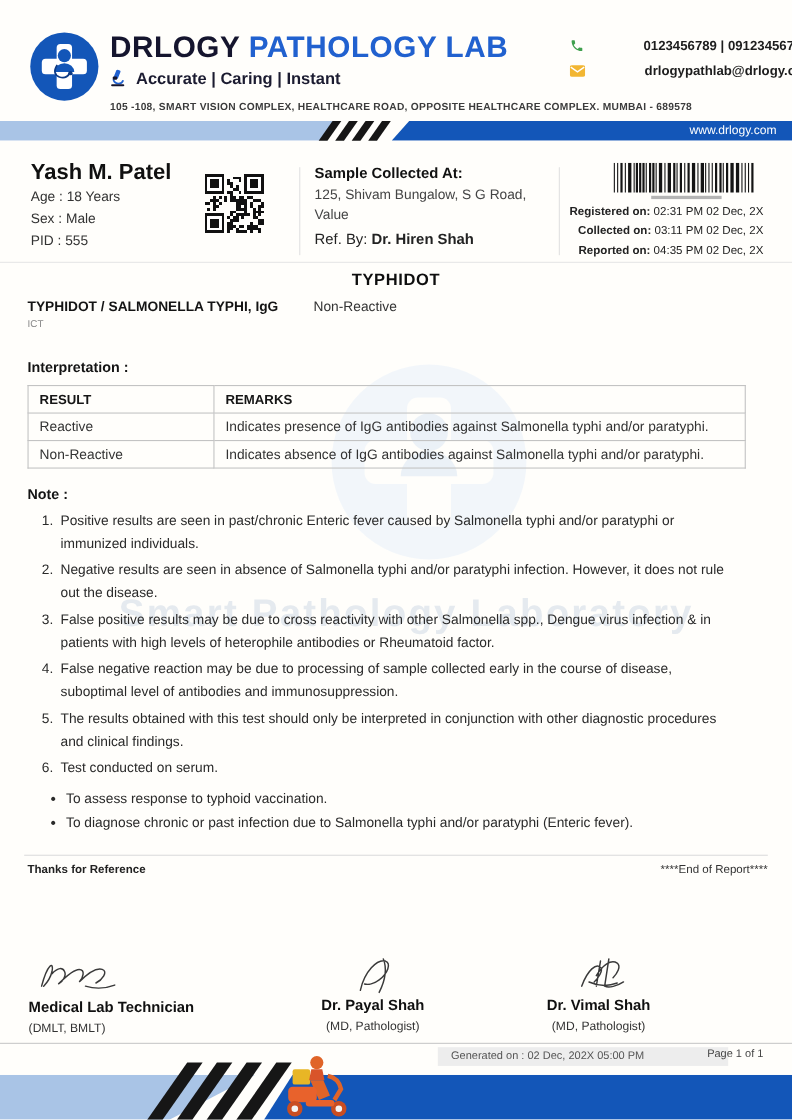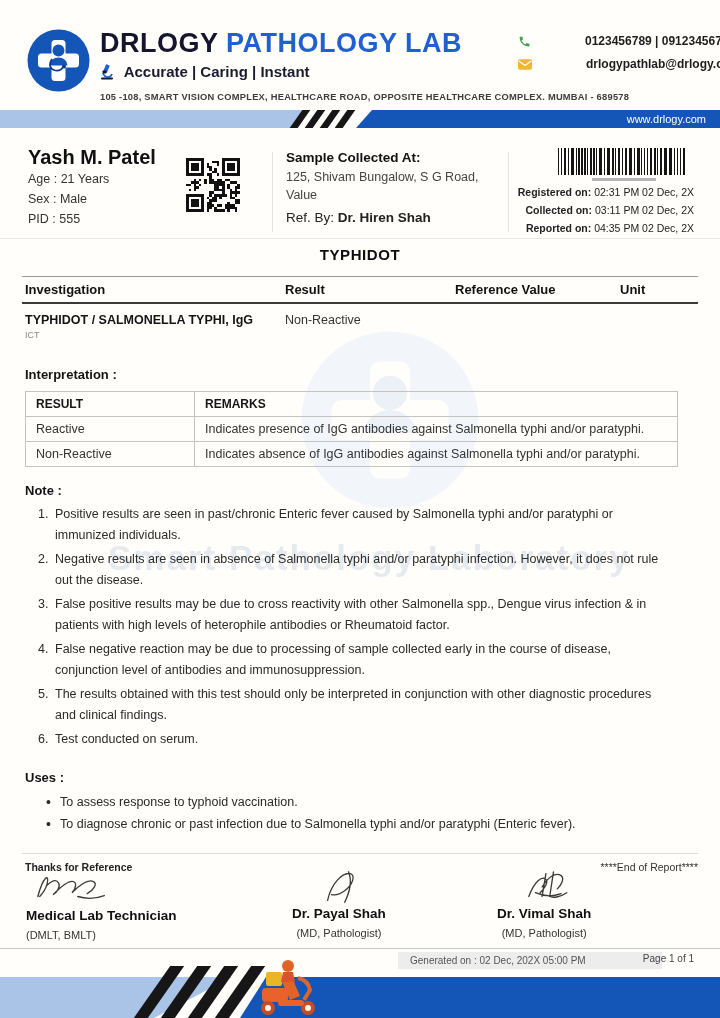--- a/index.html
+++ b/index.html
@@ -158,21 +158,21 @@
       <div class="stripe" style="left:326px"></div>
       <div class="stripe" style="left:341px"></div>
       <div class="dark">
         <span class="site">www.drlogy.com</span>
       </div>
     </div>
   </div>
 
   <div>
     <div class="pname">Yash M. Patel</div>
-    <div class="pfield" style="top:172px">Age : 21 Years</div>
+    <div class="pfield" style="top:172px">Age : 18 Years</div>
     <div class="pfield" style="top:192px">Sex : Male</div>
     <div class="pfield" style="top:212px">PID : 555</div>
     <svg id="qr" class="qr" viewBox="0 0 21 21" shape-rendering="crispEdges">
         <rect x="0" y="0" width="7" height="7" fill="#111"></rect>
         <rect x="1" y="1" width="5" height="5" fill="#fff"></rect>
         <rect x="2" y="2" width="3" height="3" fill="#111"></rect>
         <rect x="14" y="0" width="7" height="7" fill="#111"></rect>
         <rect x="15" y="1" width="5" height="5" fill="#fff"></rect>
         <rect x="16" y="2" width="3" height="3" fill="#111"></rect>
         <rect x="0" y="14" width="7" height="7" fill="#111"></rect>
@@ -354,26 +354,20 @@
     </div>
     <div class="meta" style="top:222px">
       <b>Reported on:</b> <span>04:35 PM 02 Dec, 2X</span>
     </div>
     <div class="pdiv"></div>
   </div>
 
   <div class="content">
     <h1 class="rtitle">TYPHIDOT</h1>
 
-    <div class="thead">
-      <span class="c0">Investigation</span>
-      <span class="c1">Result</span>
-      <span class="c2">Reference Value</span>
-      <span class="c3">Unit</span>
-    </div>
     <div class="trow">
       <span class="inv">TYPHIDOT / SALMONELLA TYPHI, IgG</span>
       <span class="mth">ICT</span>
       <span class="res">Non-Reactive</span>
     </div>
 
     <div class="seclabel">Interpretation :</div>
     <table class="interp">
       <tbody>
           <tr>
@@ -389,26 +383,25 @@
         <td>Indicates absence of IgG antibodies against Salmonella typhi and/or paratyphi.</td>
       </tr>
     </tbody>
       </table>
 
     <div class="seclabel" style="margin-top:16px">Note :</div>
     <ol class="notes">
       <li>Positive results are seen in past/chronic Enteric fever caused by Salmonella typhi and/or paratyphi or immunized individuals.</li>
       <li>Negative results are seen in absence of Salmonella typhi and/or paratyphi infection. However, it does not rule out the disease.</li>
       <li>False positive results may be due to cross reactivity with other Salmonella spp., Dengue virus infection &amp; in patients with high levels of heterophile antibodies or Rheumatoid factor.</li>
-      <li>False negative reaction may be due to processing of sample collected early in the course of disease, conjunction level of antibodies and immunosuppression.</li>
+      <li>False negative reaction may be due to processing of sample collected early in the course of disease, suboptimal level of antibodies and immunosuppression.</li>
       <li>The results obtained with this test should only be interpreted in conjunction with other diagnostic procedures and clinical findings.</li>
       <li>Test conducted on serum.</li>
     </ol>
 
-    <div class="seclabel" style="margin-top:20px">Uses :</div>
     <ul class="uses">
       <li>To assess response to typhoid vaccination.</li>
       <li>To diagnose chronic or past infection due to Salmonella typhi and/or paratyphi (Enteric fever).</li>
     </ul>
 
     <div class="enddiv"></div>
     <div class="endrow">
       <span class="thanks">Thanks for Reference</span>
       <span class="eor">****End of Report****</span>
     </div>

